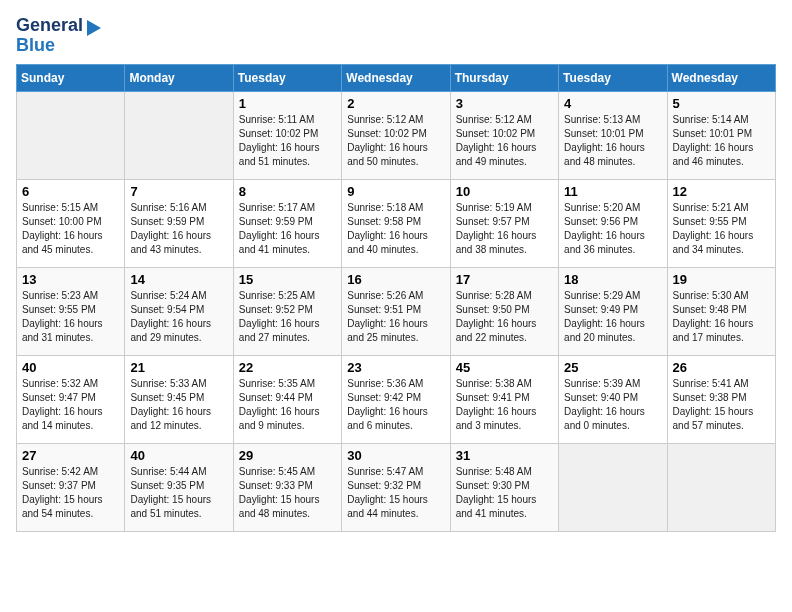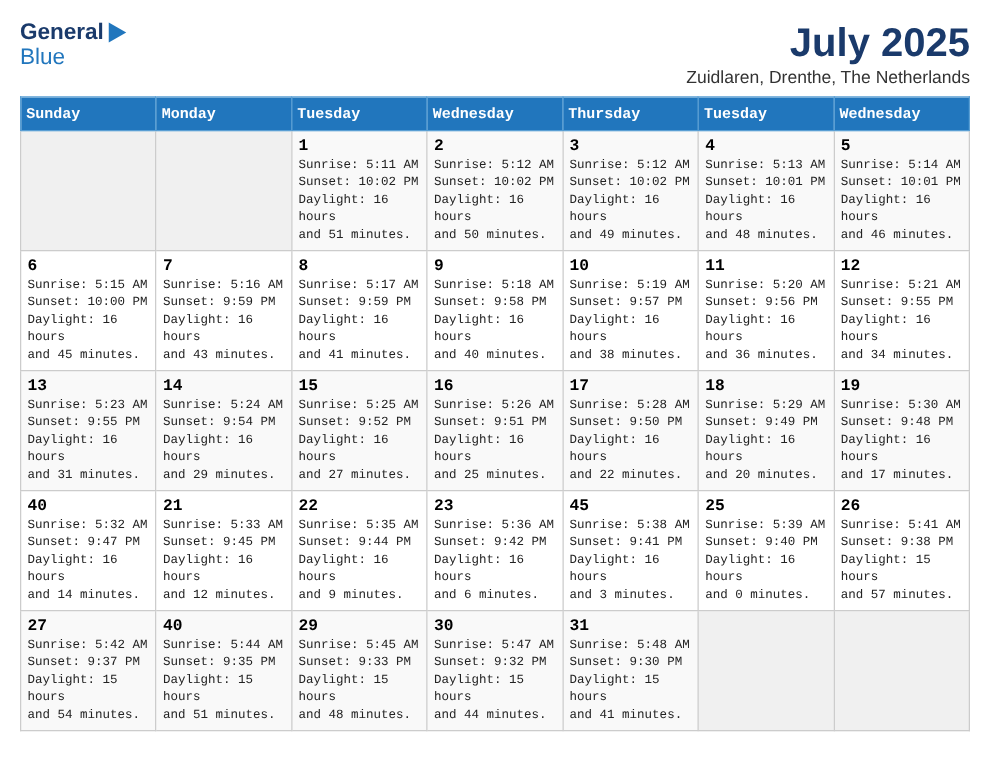--- a/index.html
+++ b/index.html
@@ -46,21 +46,20 @@
       font-weight: bold;
     }
     .subtitle {
       font-size: 14px;
       color: #333;
     }
     .calendar {
       width: 100%;
       border-collapse: collapse;
       font-size: 11px;
-      font-family: Liberation Mono, monospace;
     }
     .calendar thead tr th {
       background-color: #2176bd;
       color: #fff;
       padding: 6px 4px;
       text-align: left;
       font-size: 12px;
       font-weight: bold;
       border: 1px solid #5a9fd4;
     }
@@ -89,29 +88,25 @@
       font-size: 10px;
       color: #222;
       line-height: 1.4;
     }
   </style>
 </head>
 <body>
 
 <div class="header">
   <div class="logo">
-    <div style="display:flex;align-items:center;">
+    <div style="display:flex;align-items:flex-end;">
       <span class="logo-text">General</span>
       <span class="logo-arrow"></span>
     </div>
-    <span class="logo-text" style="color:#2176bd;font-size:18px;font-weight:normal;">Blue</span>
-  </div>
-  <div class="title-block">
-    <div class="month-title">July 2025</div>
-    <div class="subtitle">Zuidlaren, Drenthe, The Netherlands</div>
+    <span class="logo-text" style="color:#2176bd;font-size:18px;font-weight:bold;">Blue</span>
   </div>
 </div>
 
 <table class="calendar">
   <thead>
     <tr>
     <th>Sunday</th>
         <th>Monday</th>
         <th>Tuesday</th>
         <th>Wednesday</th>

